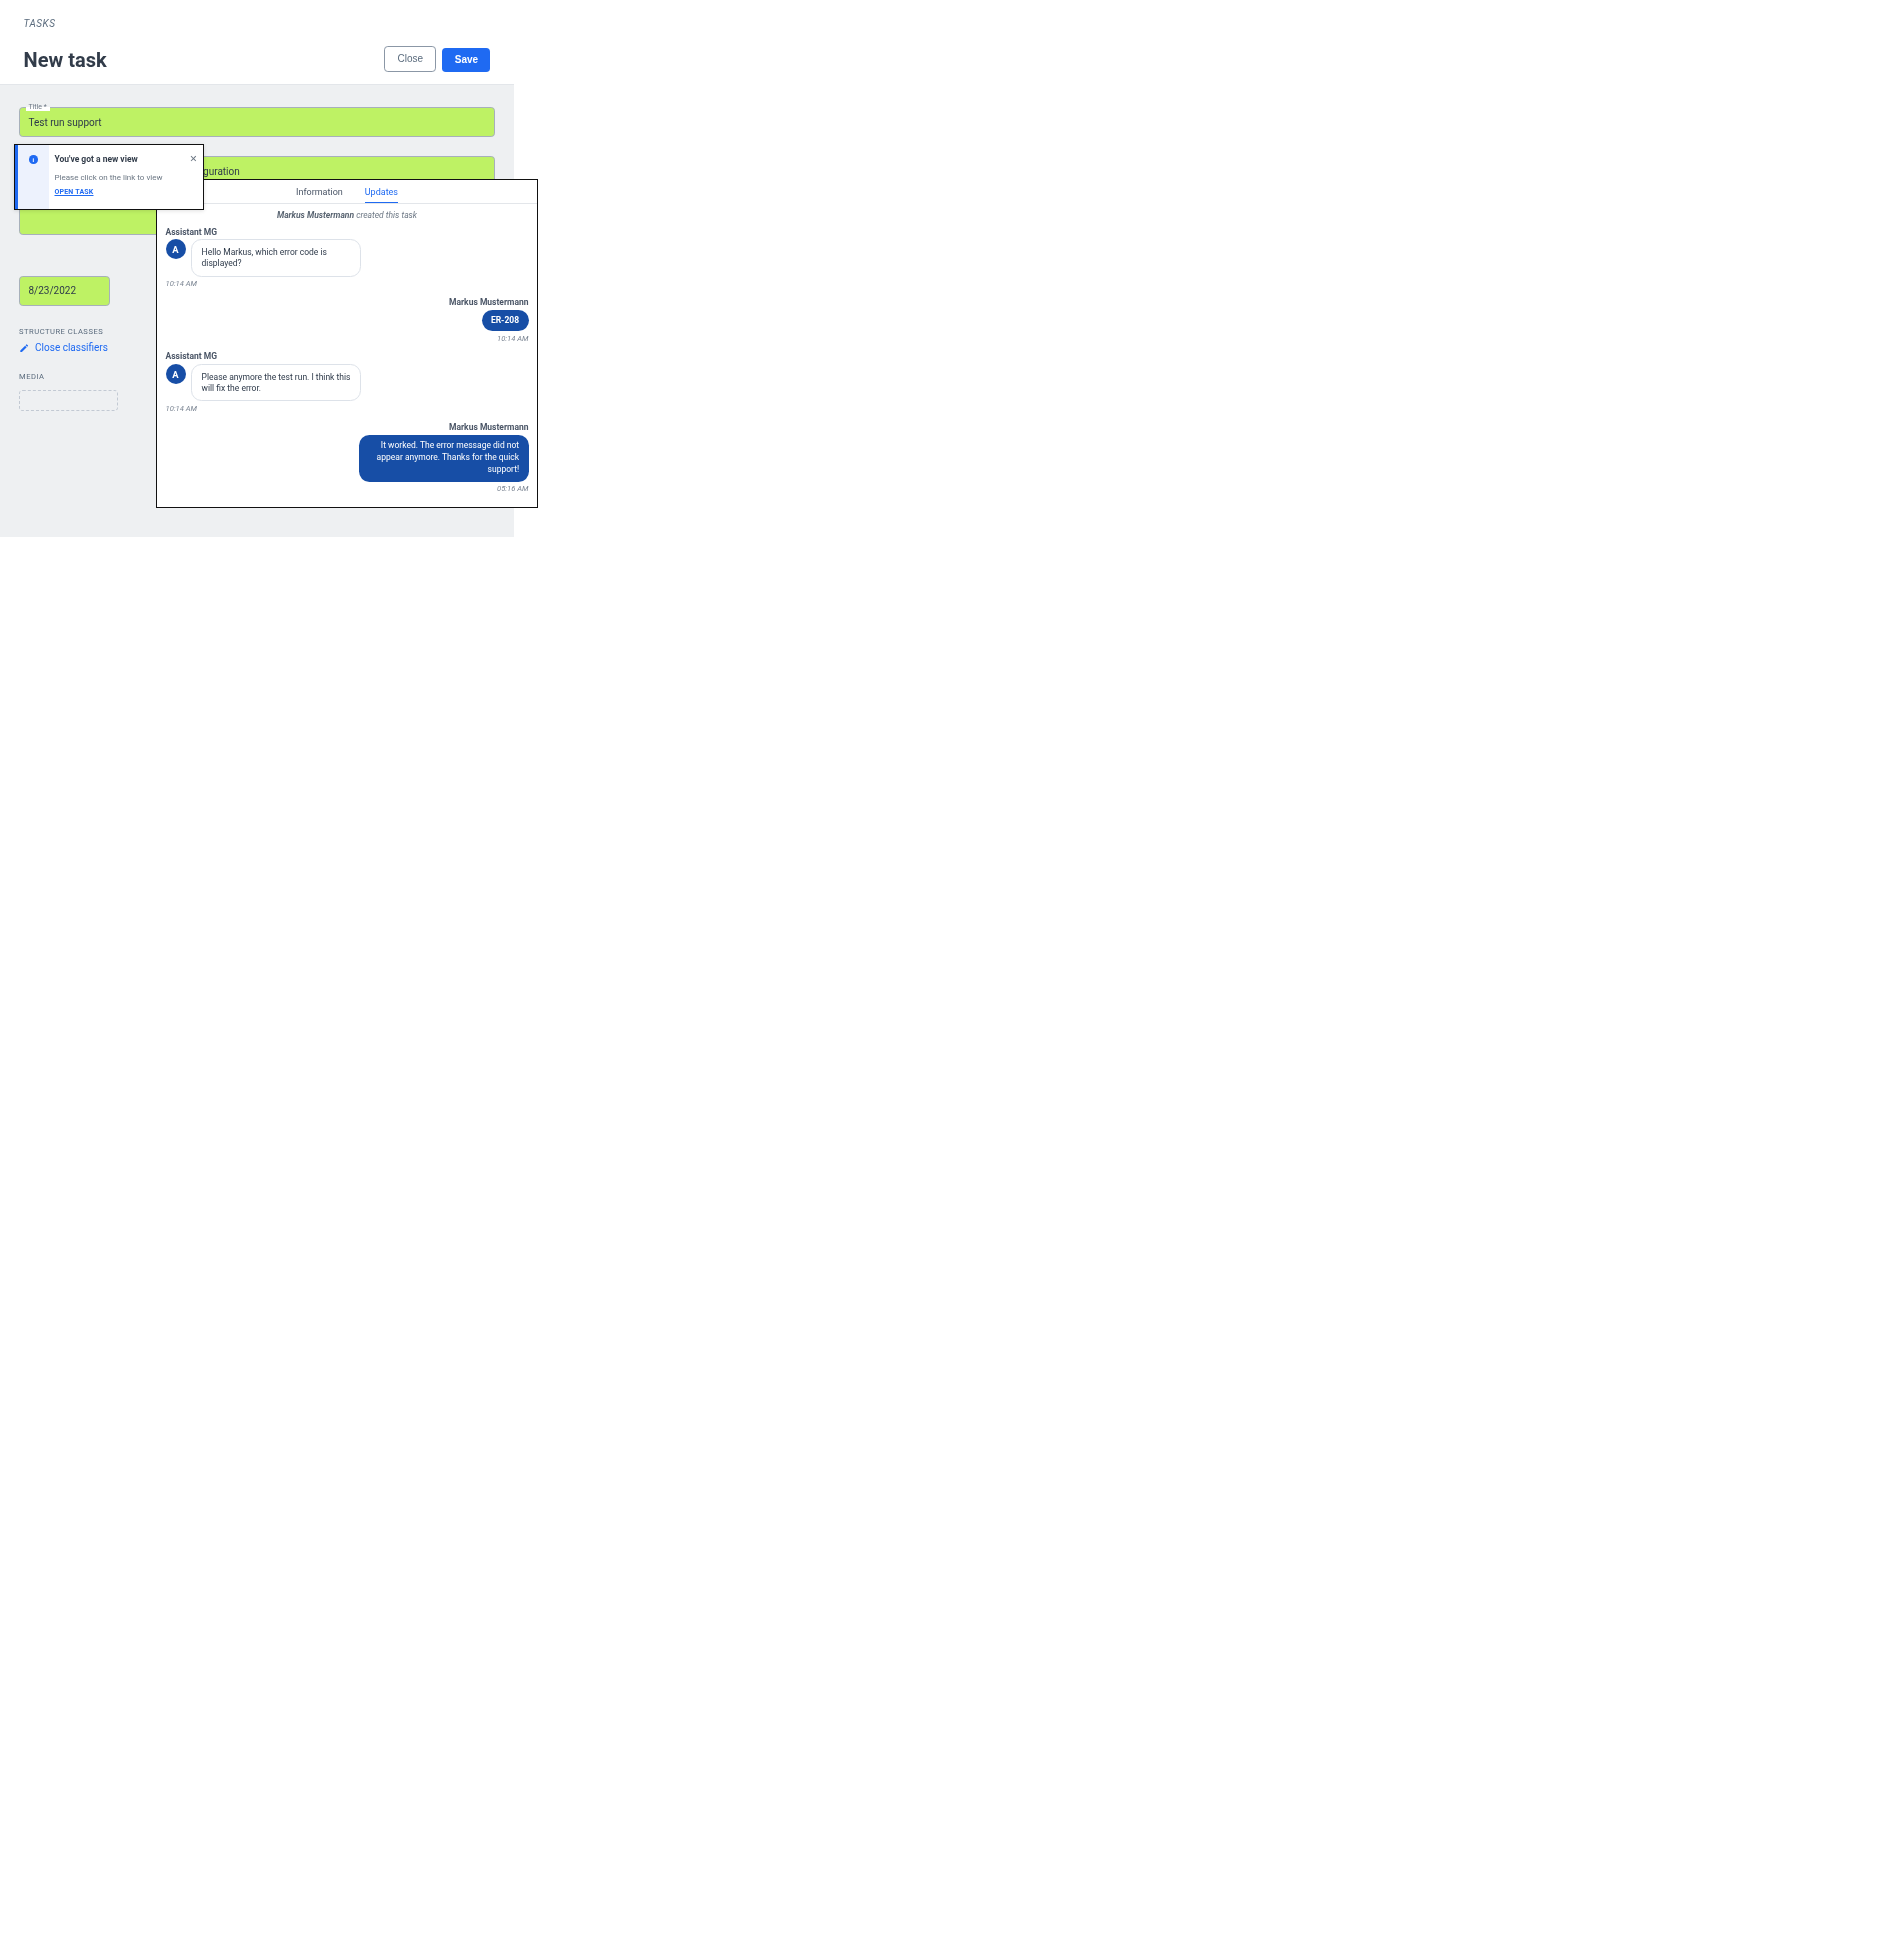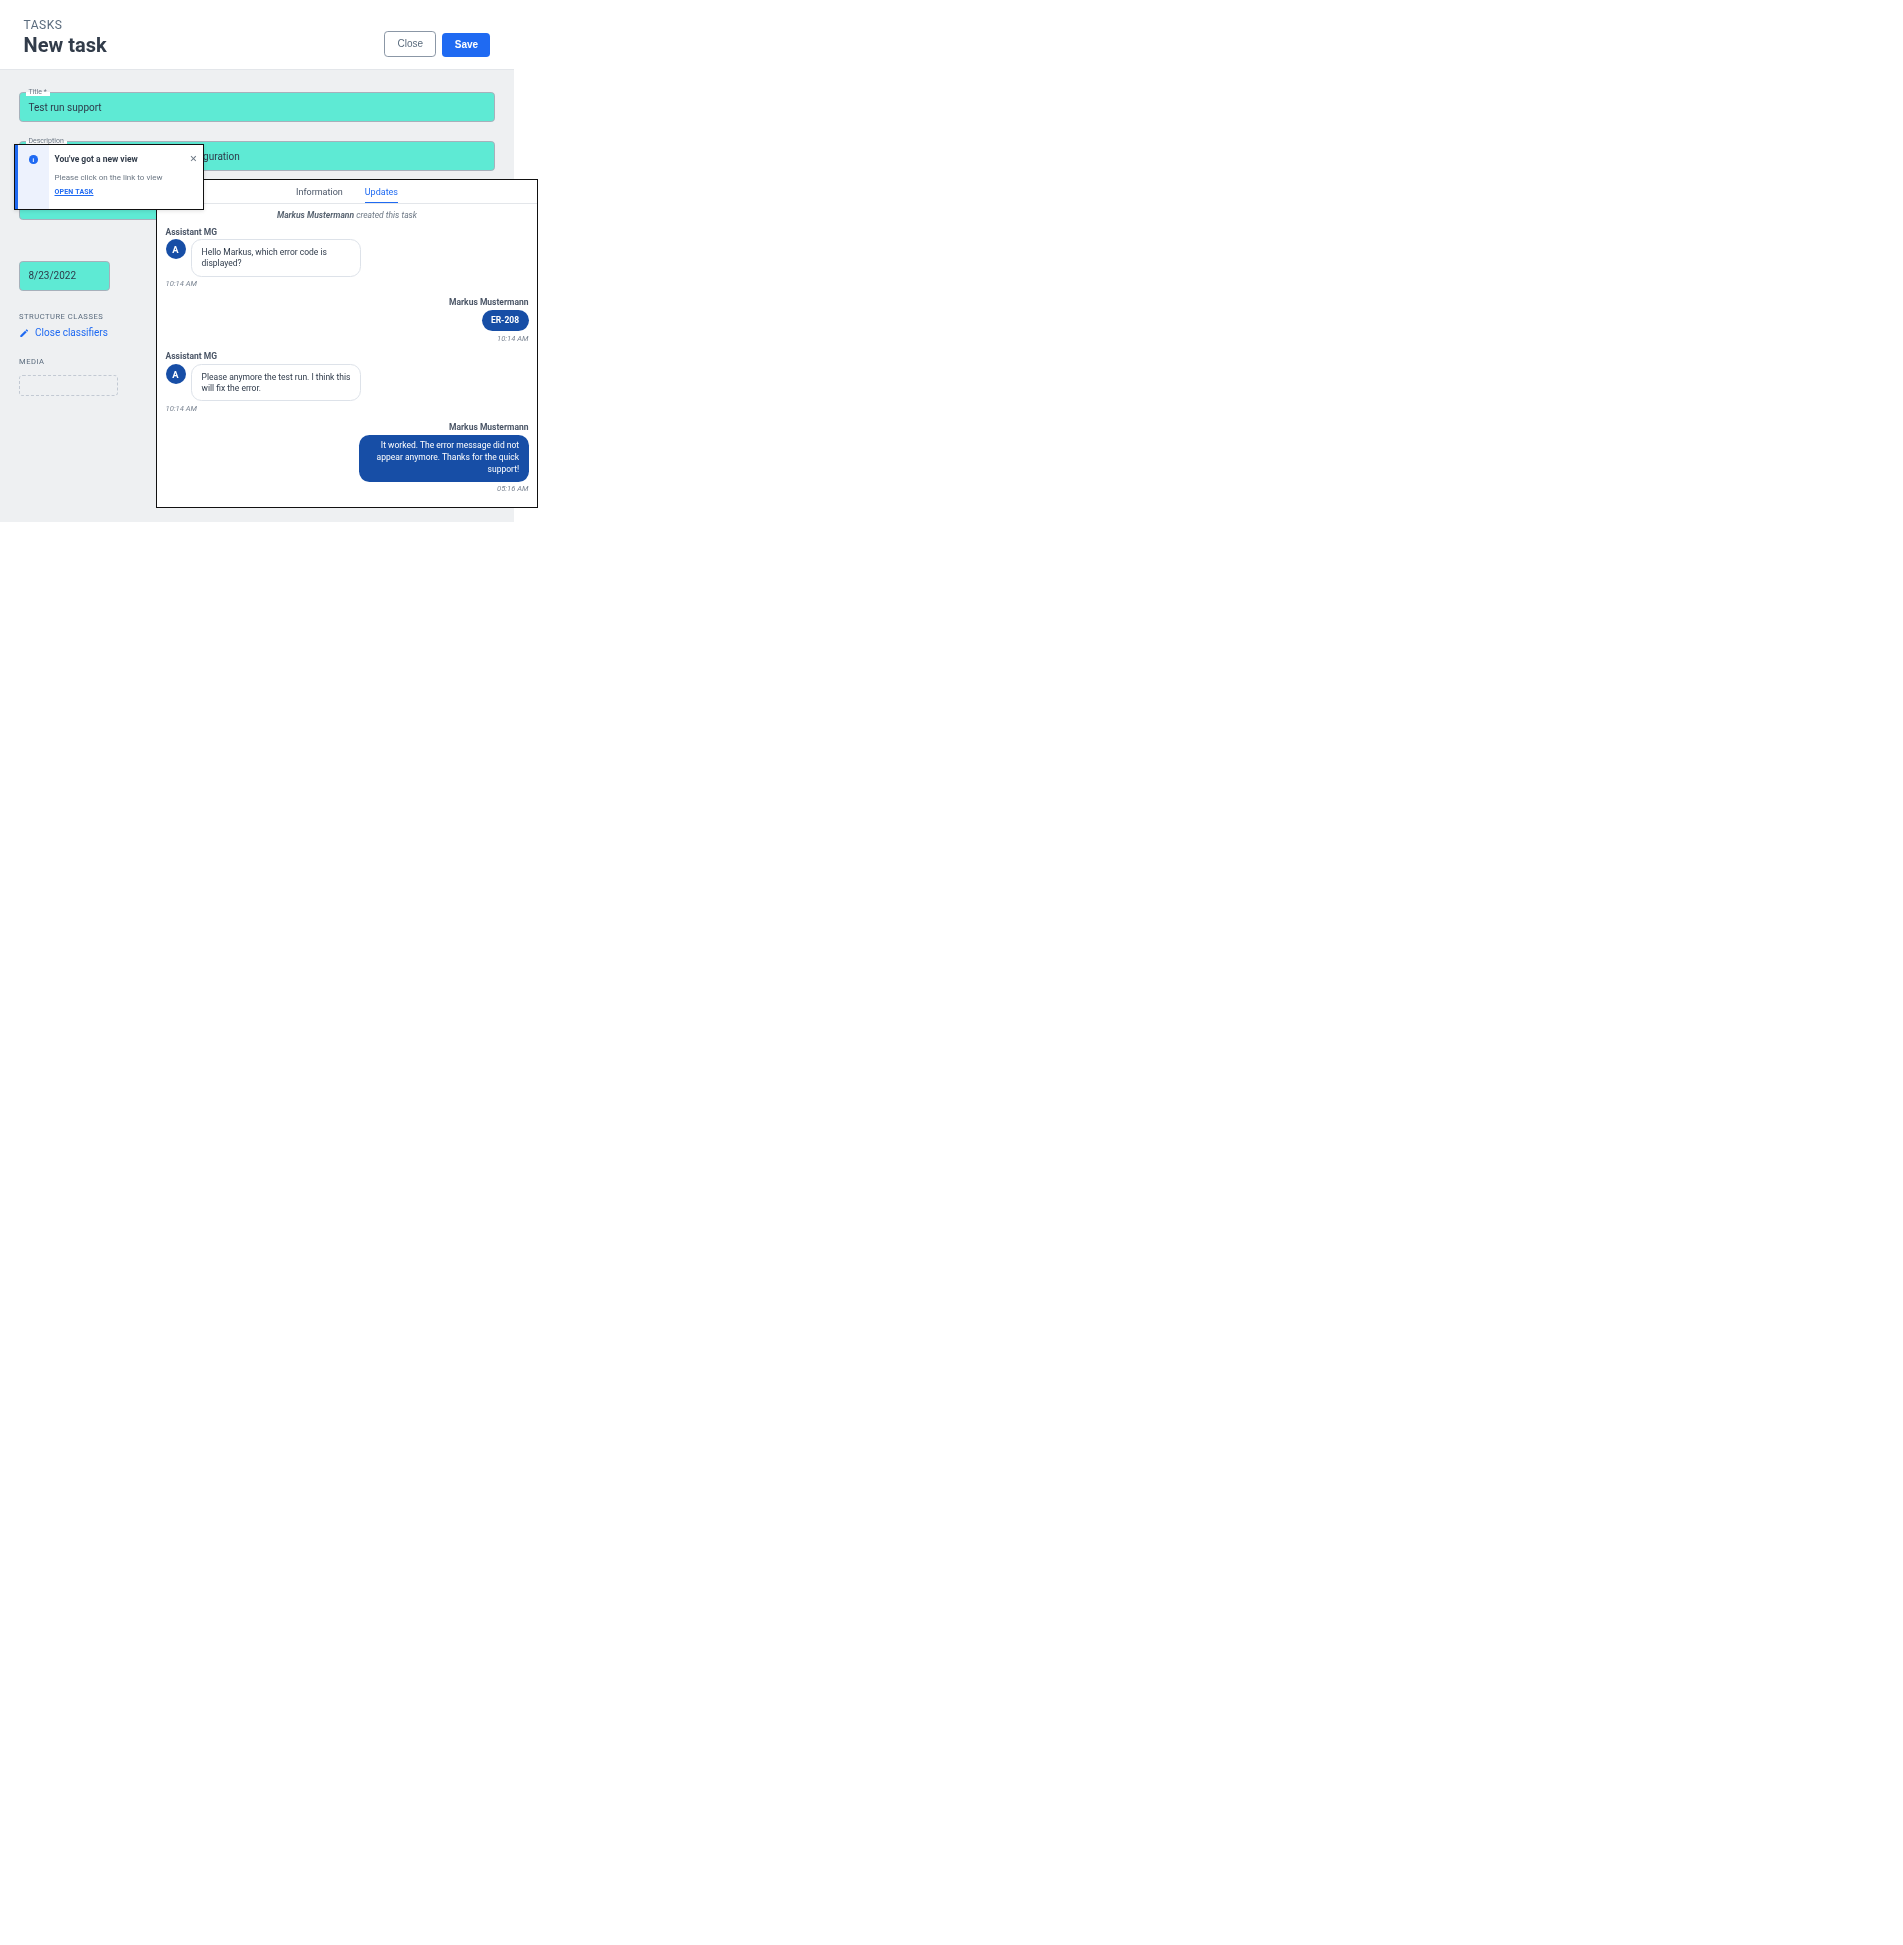--- a/index.html
+++ b/index.html
@@ -15,24 +15,25 @@
   }
   .header {
     padding: 18px 23.6px 12.3px 23.6px;
     display: flex;
     align-items: flex-end;
     justify-content: space-between;
     background: #fff;
   }
   .header-left { }
   .breadcrumb {
-    font-size: 12px;
+    font-size: 10px;
     letter-spacing: 0.5px;
     color: #5a6b7d;
-    margin-bottom: 1px;
+    margin-bottom: 19px;
+    font-style: italic;
   }
   .page-title {
     font-size: 20px;
     font-weight: 700;
     color: #323c4a;
     margin: 0;
   }
   .header-actions { display: flex; gap: 6px; align-items: flex-end; }
   .btn {
     font-size: 10px;
@@ -75,21 +76,21 @@
     padding: 0 2.8px;
     font-size: 7px;
     color: #6c7784;
     z-index: 2;
   }
   
   .fl-box {
     width: 100%;
     border: 0.5px solid #a7b0bb;
     border-radius: 3.8px;
-    background: #5eead4;
+    background: #bef264;
     padding: 8.5px 8.5px;
     min-height: 30px;
     display: flex;
     align-items: center;
   }
   .fl-box.input-like {
     font-size: 10px;
     color: #2e3a4a;
   }
   .fl-label.overlay-white {

